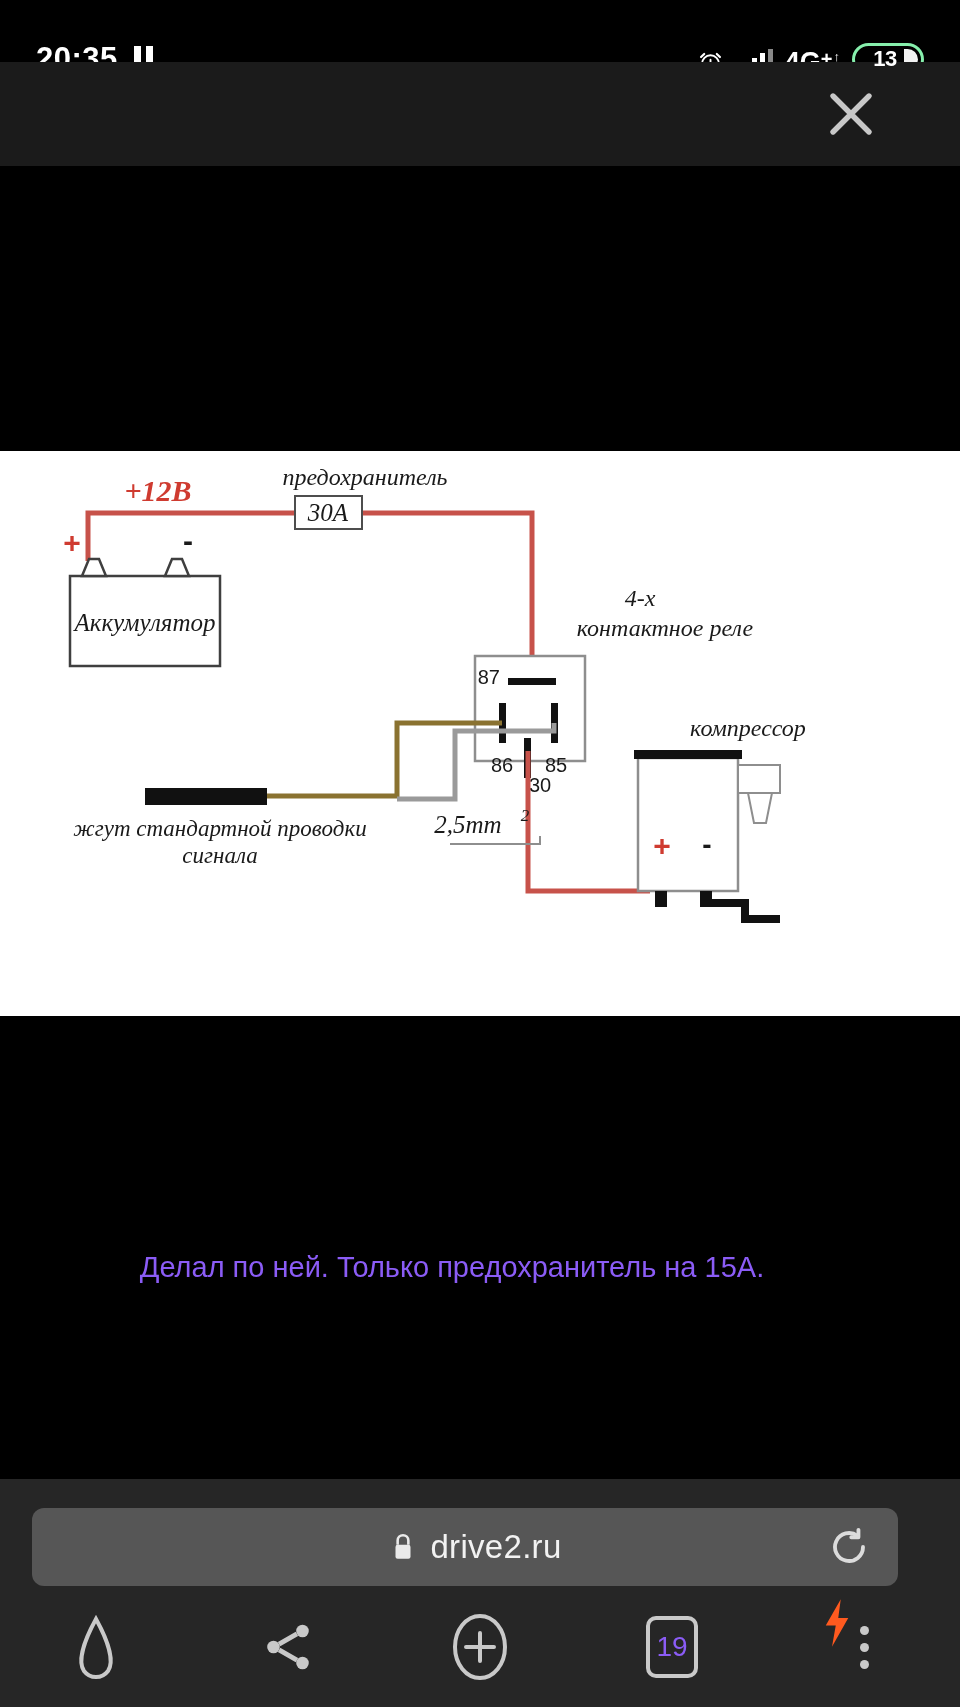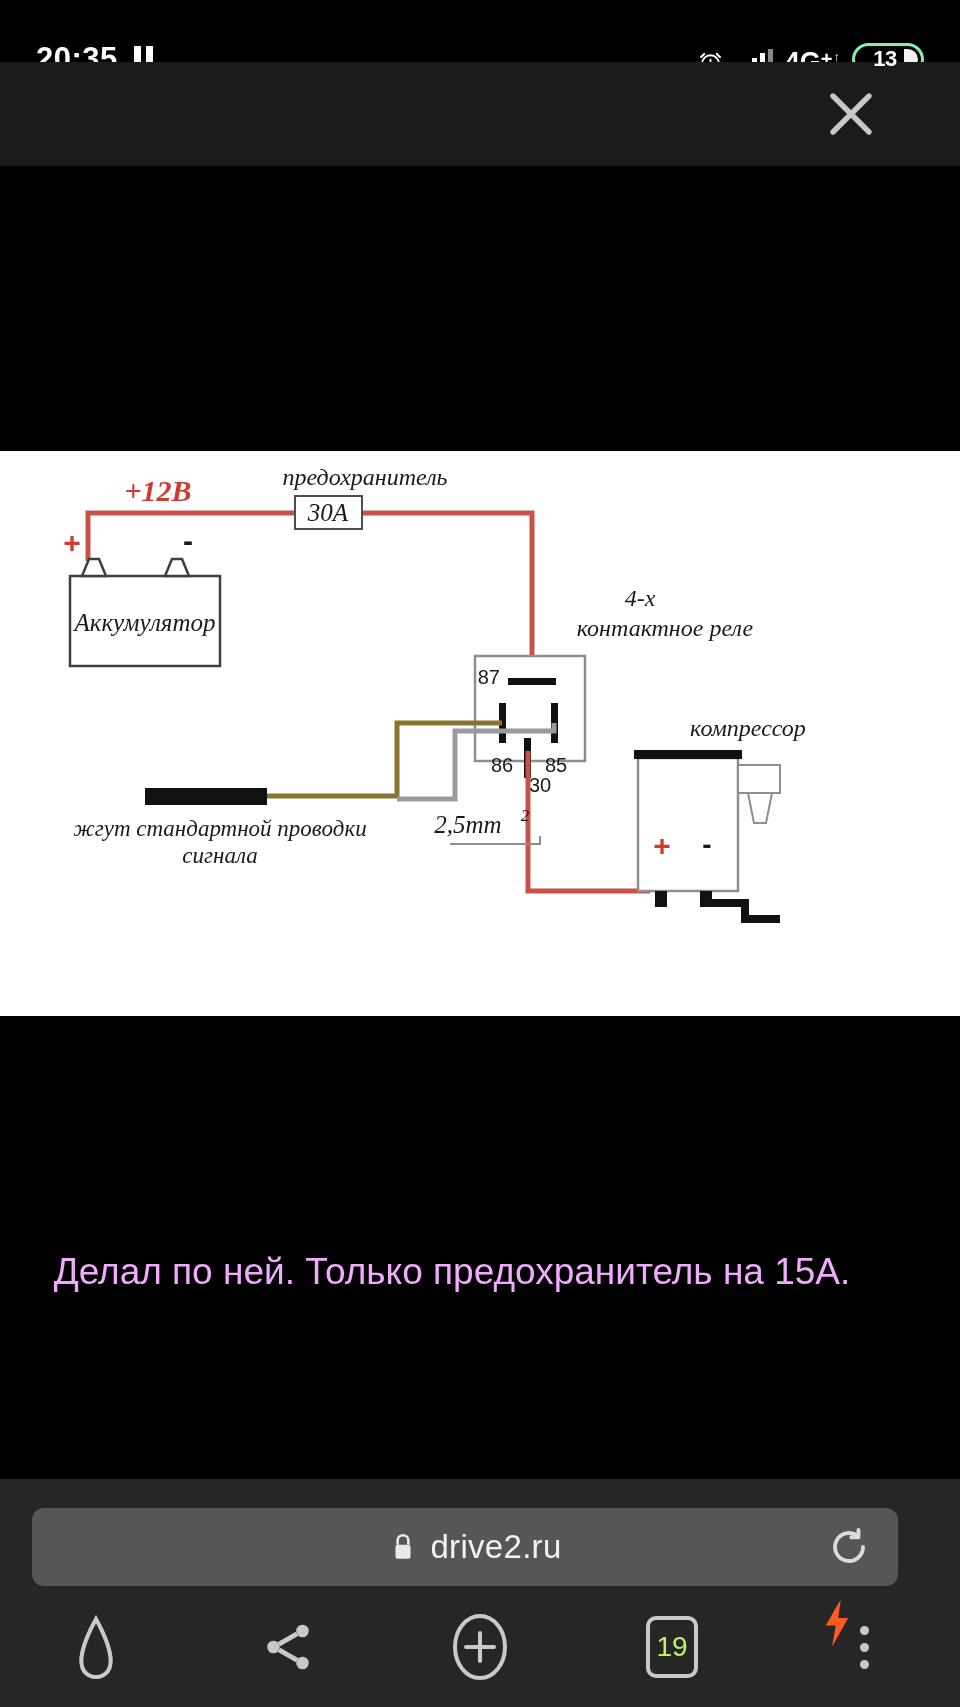--- a/index.html
+++ b/index.html
@@ -100,22 +100,22 @@
     overflow: hidden;
   }
   .diagram { position: absolute; inset: 0; }
   .diagram svg { display:block; width:100%; height:100%; }
 
   
   .caption {
     position: absolute; top: 1085px; left: 0;
     width: 904px;
     text-align: center;
-    color: #f0abfc;
-    font-size: 37px;
+    color: #8b5cf6;
+    font-size: 29px;
     font-family: "Liberation Sans", sans-serif;
   }
 
   
   .browser-chrome {
     position: absolute; left: 0; bottom: 0;
     width: 960px; height: 228px;
     background: #262626;
   }
   .urlbar {
@@ -148,21 +148,21 @@
     display: flex; align-items: center; justify-content: center;
     height: 100%;
     position: relative;
     cursor: pointer;
   }
   .tabcount {
     width: 52px; height: 62px;
     border: 4px solid #c9c9c9;
     border-radius: 10px;
     display: flex; align-items: center; justify-content: center;
-    color: #bef264;
+    color: #8b5cf6;
     font-size: 28px; font-weight: 400;
   }
   .dots { display: flex; flex-direction: column; gap: 8px; }
   .dots i { display:block; width: 9px; height: 9px; border-radius: 50%; background: #c9c9c9; }
   .bolt {
     position: absolute;
     right: 108px; top: 12px;
     width: 30px; height: 48px;
   }
 </style>

